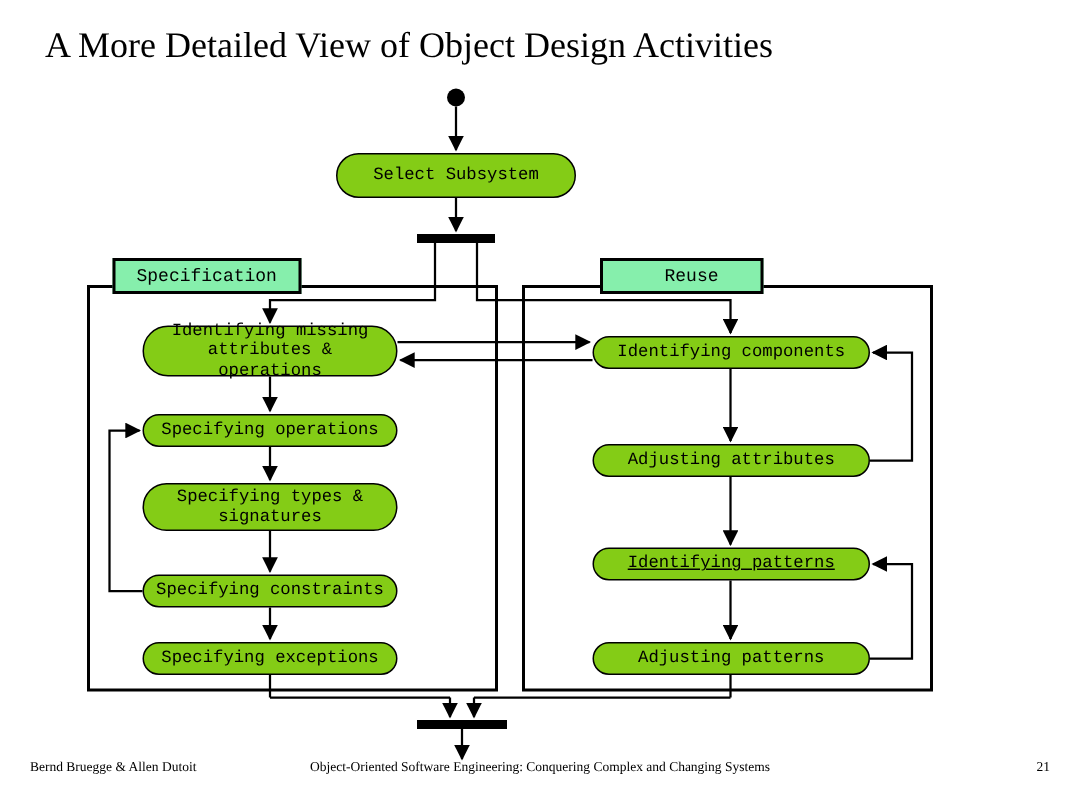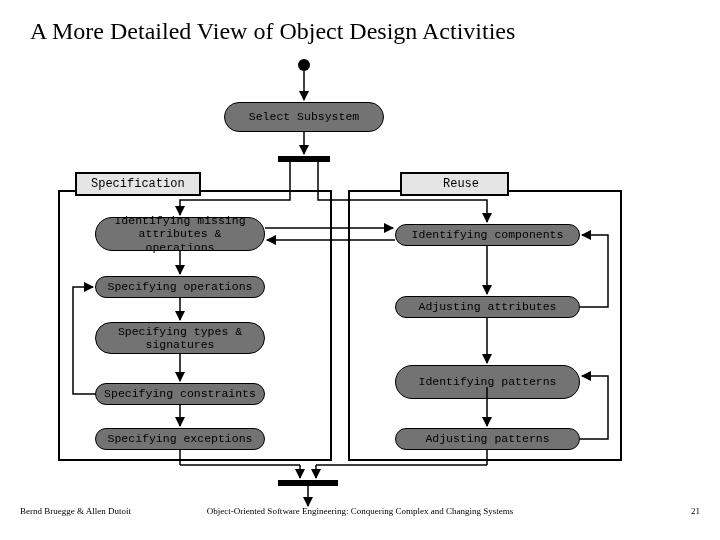--- a/index.html
+++ b/index.html
@@ -21,34 +21,34 @@
   }
   svg.diagram {
     position: absolute;
     top: 0;
     left: 0;
   }
   .activity {
     position: absolute;
     border: 1.5px solid #000;
     border-radius: 18px;
-    background: #737373;
+    background: #84cc16;
     font-family: "Courier New", Courier, monospace;
     font-size: 11.5px;
     line-height: 1.15;
     display: flex;
     align-items: center;
     justify-content: center;
     text-align: center;
     padding: 2px 8px;
   }
   .tab {
     position: absolute;
     border: 2px solid #000;
-    background: #e5e5e5;
+    background: #86efac;
     font-family: "Courier New", Courier, monospace;
     font-size: 12px;
     padding: 3px 14px;
     display: flex;
     align-items: center;
     justify-content: center;
   }
   .bigframe {
     position: absolute;
     border: 2px solid #000;
@@ -78,21 +78,21 @@
 <div class="activity" style="left:224px; top:102px; width:160px; height:30px;">Select Subsystem</div>
 
 <div class="activity" style="left:95px; top:217px; width:170px; height:34px;">Identifying missing attributes &amp; operations</div>
 <div class="activity" style="left:95px; top:276px; width:170px; height:22px;">Specifying operations</div>
 <div class="activity" style="left:95px; top:322px; width:170px; height:32px;">Specifying types &amp; signatures</div>
 <div class="activity" style="left:95px; top:383px; width:170px; height:22px;">Specifying constraints</div>
 <div class="activity" style="left:95px; top:428px; width:170px; height:22px;">Specifying exceptions</div>
 
 <div class="activity" style="left:395px; top:224px; width:185px; height:22px;">Identifying components</div>
 <div class="activity" style="left:395px; top:296px; width:185px; height:22px;">Adjusting attributes</div>
-<div class="activity" style="left:395px; top:365px; width:185px; height:34px;">Identifying patterns</div>
+<div class="activity" style="left:395px; top:365px; width:185px; height:22px;text-decoration:underline;">Identifying patterns</div>
 <div class="activity" style="left:395px; top:428px; width:185px; height:22px;">Adjusting patterns</div>
 
 <svg class="diagram" width="720" height="540">
   <defs>
     <marker id="arr" viewBox="0 0 10 10" refX="9" refY="5" markerWidth="7" markerHeight="7" orient="auto-start-reverse">
       <path d="M 0 0 L 10 5 L 0 10 z" fill="#000"></path>
     </marker>
   </defs>
 
   <circle cx="304" cy="65" r="6" fill="#000"></circle>

